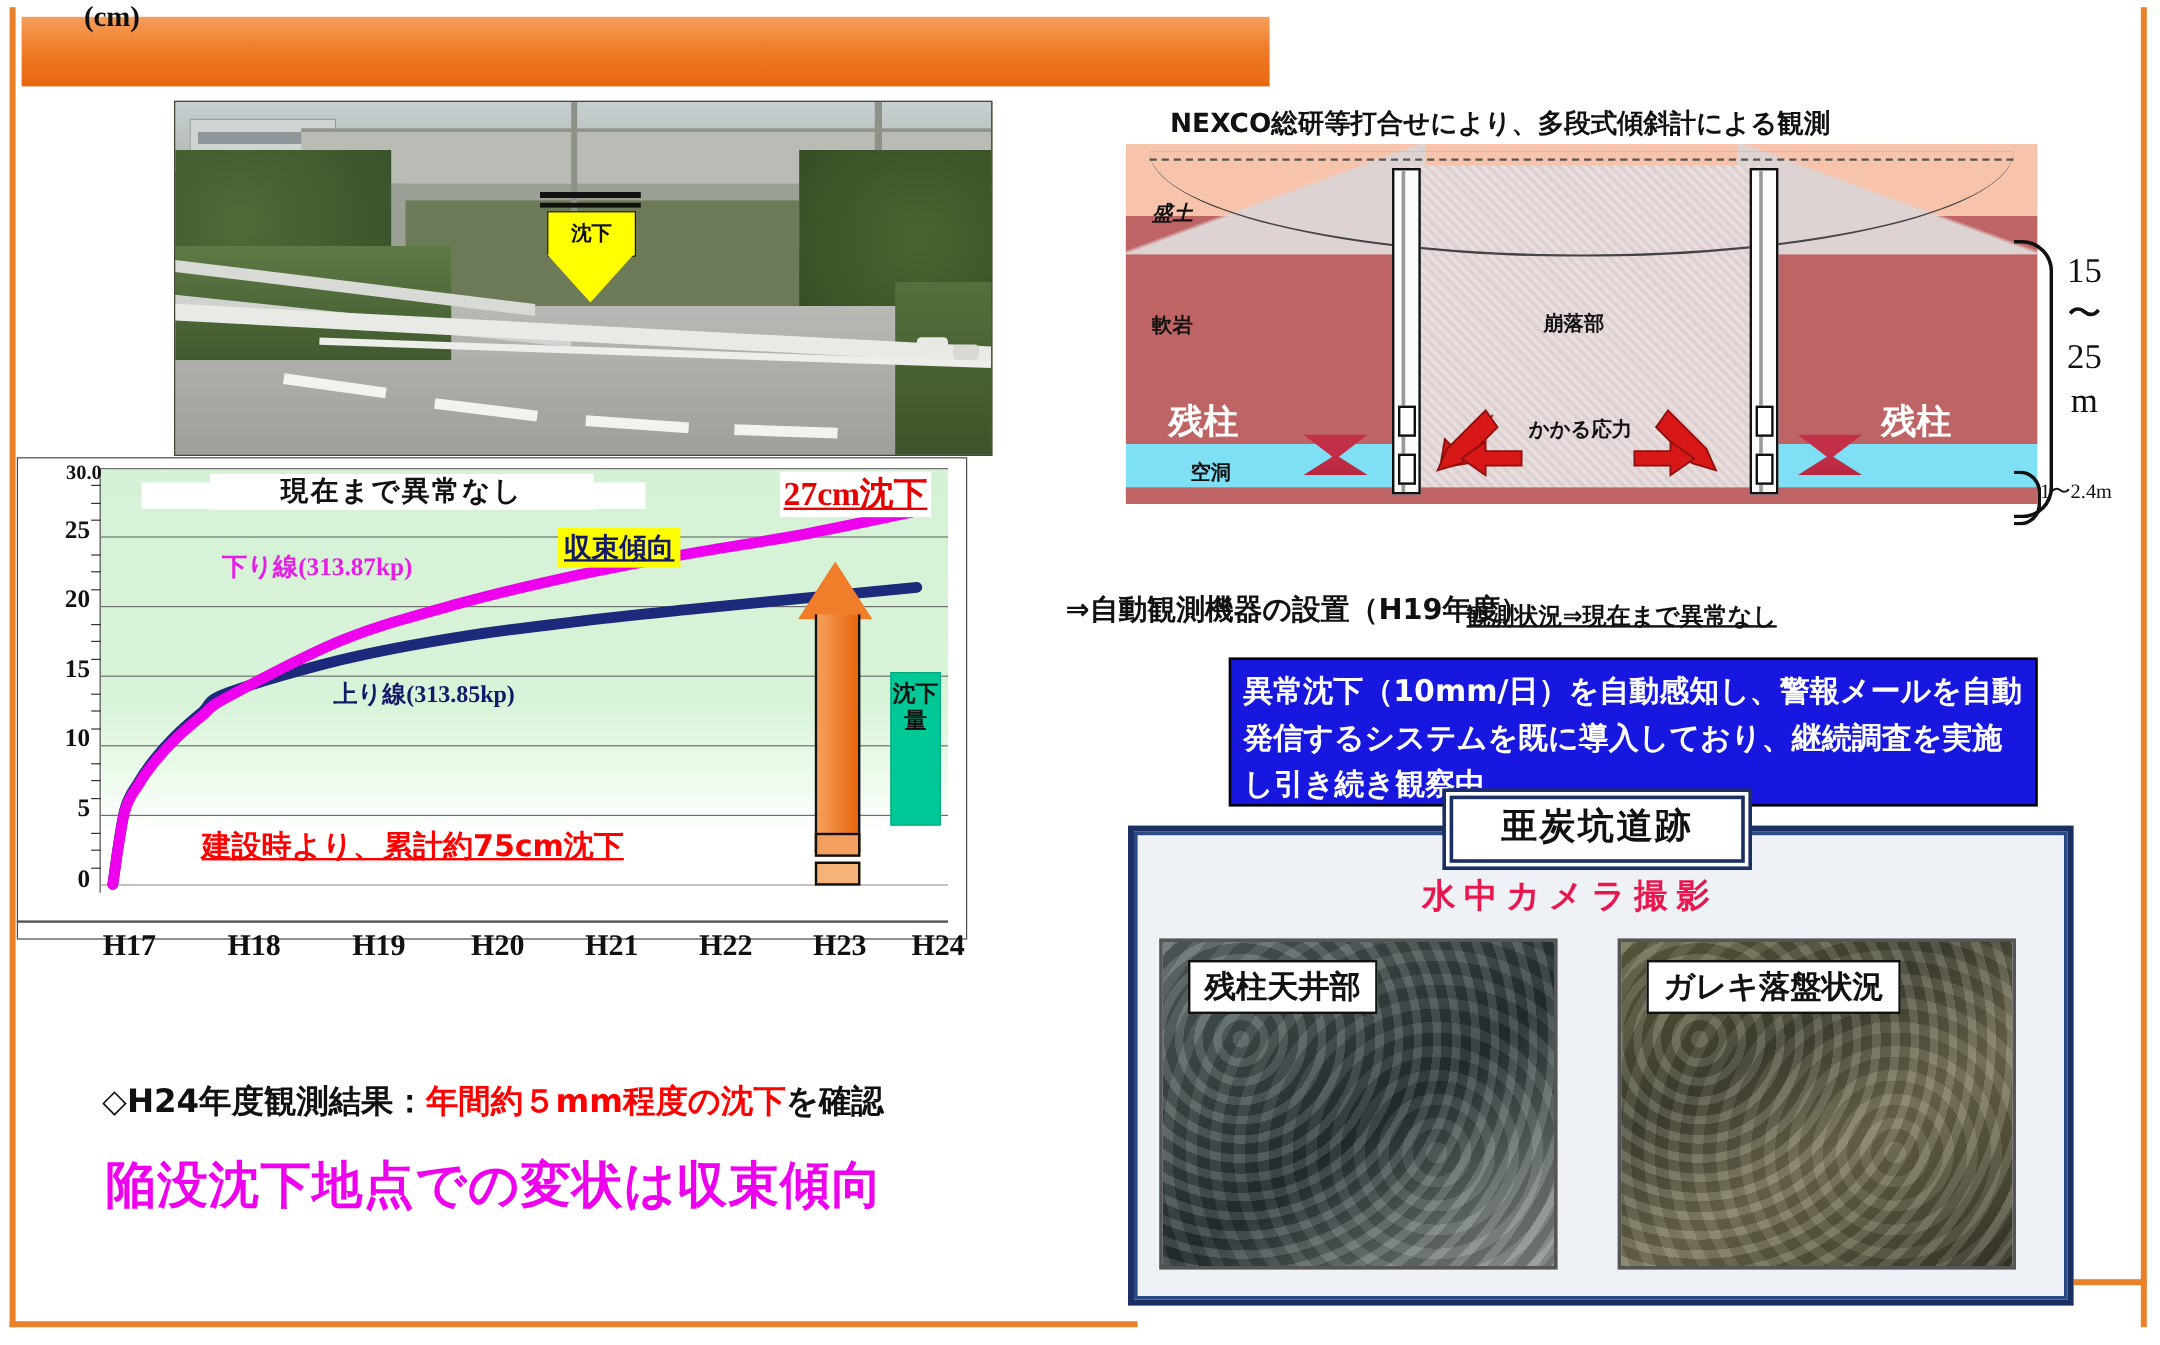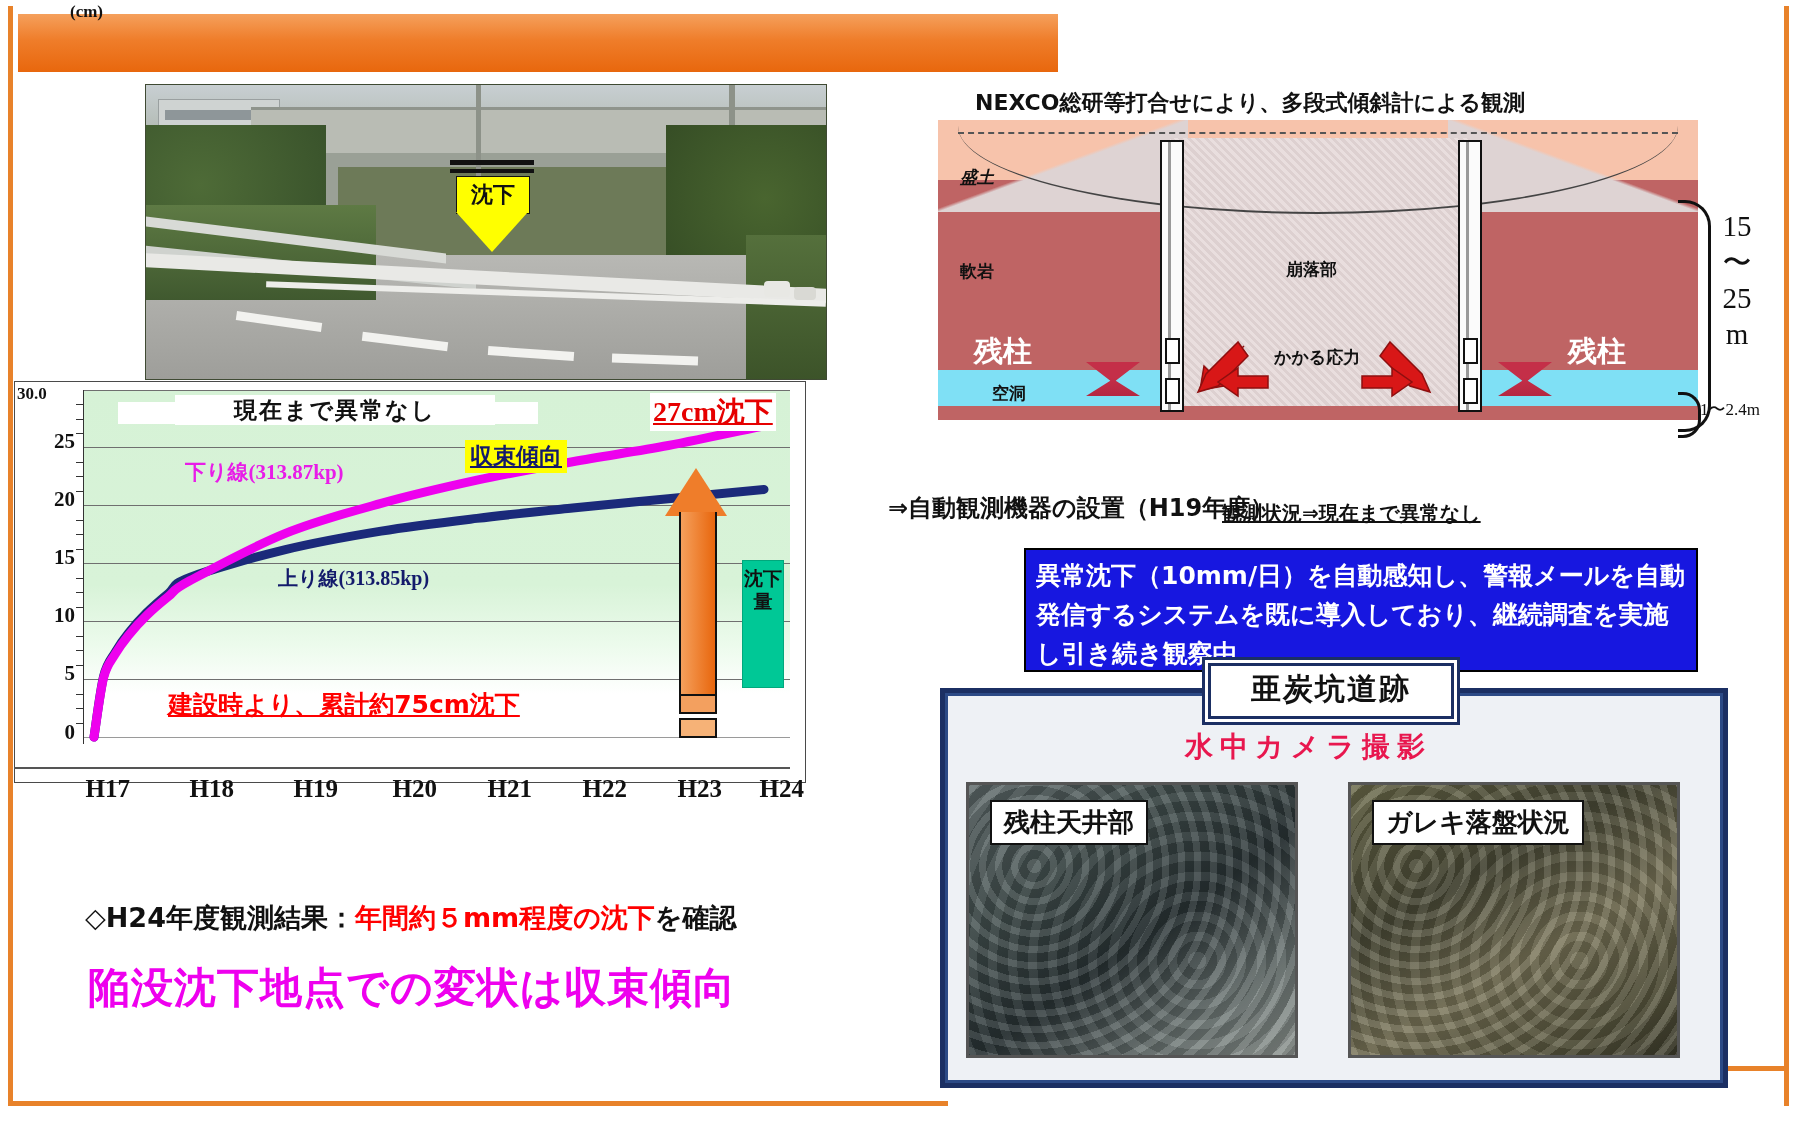--- a/index.html
+++ b/index.html
@@ -45,34 +45,34 @@
   .rp-car{position:absolute;left:618px;top:196px;width:26px;height:16px;background:#e8e8e4;border-radius:4px;}
   .rp-car2{position:absolute;left:648px;top:202px;width:22px;height:13px;background:#d9d9d4;border-radius:4px;}
   .rp-pole{position:absolute;left:583px;top:0px;width:6px;height:150px;background:#8d9289;}
   .rp-pole2{position:absolute;left:330px;top:0px;width:5px;height:100px;background:#8d9289;}
 
   
   .ycall{position:absolute;left:300px;top:75px;width:92px;height:96px;}
   .ycall .bar{position:absolute;left:4px;top:0;width:84px;height:5px;background:#111;}
   .ycall .bar2{position:absolute;left:4px;top:9px;width:84px;height:4px;background:#111;}
   .ycall .box{position:absolute;left:10px;top:16px;width:72px;height:36px;background:#ffff00;border:1px solid #111;
-    font-family:"DejaVu Sans",sans-serif;font-size:22px;color:#111;text-align:center;line-height:36px;font-weight:700;}
+    font-family:"DejaVu Sans",sans-serif;font-size:17px;color:#111;text-align:center;line-height:36px;font-weight:700;}
   .ycall .tri{position:absolute;left:10px;top:52px;width:0;height:0;border-left:36px solid transparent;border-right:36px solid transparent;border-top:40px solid #ffff00;}
   .ycall .tri-b{position:absolute;left:9px;top:52px;width:0;height:0;border-left:37px solid transparent;border-right:37px solid transparent;border-top:41px solid #111;z-index:-1;}
 
   
   .chartwrap{position:absolute;left:14px;top:381px;width:790px;height:400px;background:#ffffff;border:1px solid #4a4a4a;}
   .chartplot{position:absolute;left:68px;top:8px;width:706px;height:354px;background:#ffffff;border-left:1px solid #333;}
   .chart-greenfill{position:absolute;left:0;top:0;width:100%;height:100%;
      background:linear-gradient(to bottom,#d6f2d6 0%,#d8f3d8 55%,#ecfbec 72%,#ffffff 86%,#ffffff 100%);}
   .gridline{position:absolute;left:0;width:706px;height:1px;background:#6f6f6f;}
   .minortick{position:absolute;left:-8px;width:8px;height:1px;background:#333;}
   .ylab{position:absolute;right:0;font-family:"Liberation Serif","DejaVu Serif",serif;font-weight:700;font-size:21px;color:#111;text-align:right;width:60px;}
   .ylab-top{position:absolute;left:2px;font-family:"Liberation Serif","DejaVu Serif",serif;font-weight:700;font-size:17px;color:#111;}
-  .cmlab{position:absolute;left:70px;top:2px;font-family:"Liberation Serif","DejaVu Serif",serif;font-weight:700;font-size:17px;color:#111;}
+  .cmlab{position:absolute;left:70px;top:2px;font-family:"Liberation Serif","DejaVu Serif",serif;font-weight:700;font-size:24px;color:#111;}
   .axis-x{position:absolute;left:14px;top:767px;width:776px;height:2px;background:#555;}
   .xlabels{position:absolute;left:14px;top:775px;width:790px;height:34px;}
   .xlab{position:absolute;font-family:"Liberation Serif","DejaVu Serif",serif;font-weight:700;font-size:25px;color:#111;text-align:right;width:90px;}
   .charttitle{position:absolute;left:175px;top:395px;width:320px;height:30px;background:#ffffff;
     font-family:"DejaVu Sans",sans-serif;font-size:23px;font-weight:700;color:#111;text-align:center;line-height:30px;letter-spacing:2px;}
   .charttitle-pad{position:absolute;left:118px;top:402px;width:420px;height:22px;background:#ffffff;}
   .lbl-kudari{position:absolute;left:185px;top:458px;font-family:"Liberation Serif","DejaVu Serif",serif;font-size:21px;font-weight:700;color:#e81ce8;white-space:nowrap;}
   .lbl-nobori{position:absolute;left:278px;top:565px;font-family:"Liberation Serif","DejaVu Serif",serif;font-size:20px;font-weight:700;color:#131a6b;white-space:nowrap;}
   .lbl-27{position:absolute;left:650px;top:393px;font-family:"Liberation Serif","DejaVu Serif",serif;font-size:28px;font-weight:700;color:#e60000;background:#ffffff;white-space:nowrap;padding:0 3px;text-decoration:underline;}
   .lbl-shusoku{position:absolute;left:465px;top:440px;font-family:"DejaVu Sans",sans-serif;font-size:23px;font-weight:700;color:#131a6b;background:#ffff00;padding:1px 5px;white-space:nowrap;text-decoration:underline;}
@@ -225,21 +225,21 @@
       <div class="minortick" style="top:304px;"></div>
       <div class="minortick" style="top:318px;"></div>
       <div class="minortick" style="top:333px;"></div>
 
       <svg id="curves" width="706" height="354" viewBox="0 0 706 354" style="position:absolute;left:0;top:0;">
         <path id="path-up" fill="none" stroke="#1b2a7a" stroke-width="9" stroke-linecap="round" d="M10.0,347.0 C11.6,336.9 16.1,300.4 19.6,286.3 C23.1,272.2 26.9,269.7 31.1,262.5 C35.2,255.3 39.2,249.7 44.5,243.1 C49.7,236.5 55.9,229.5 62.6,222.8 C69.3,216.2 77.5,209.1 84.7,203.2 C91.8,197.3 86.3,194.6 105.7,187.4 C125.2,180.1 169.5,167.3 201.4,159.6 C233.3,151.9 265.2,146.3 297.1,141.1 C329.0,135.9 361.0,132.2 392.9,128.4 C424.8,124.5 456.7,121.3 488.6,118.0 C520.5,114.7 552.4,111.8 584.3,108.7 C616.2,105.6 664.0,101.0 680.0,99.5"></path>
         <path id="path-down" fill="none" stroke="#ee00ee" stroke-width="9" stroke-linecap="round" d="M10.0,347.0 C11.6,337.1 16.1,301.4 19.6,287.6 C23.1,273.9 26.9,271.4 31.1,264.3 C35.2,257.3 39.2,251.8 44.5,245.3 C49.7,238.9 55.9,232.0 62.6,225.5 C69.3,219.0 77.5,212.1 84.7,206.3 C91.8,200.5 86.3,201.3 105.7,190.8 C125.2,180.4 169.5,156.3 201.4,143.4 C233.3,130.5 265.2,122.2 297.1,113.4 C329.0,104.5 361.0,97.2 392.9,90.2 C424.8,83.3 456.7,77.5 488.6,71.7 C520.5,65.9 552.4,61.5 584.3,55.5 C616.2,49.5 664.0,39.1 680.0,35.9"></path>
       </svg>
     </div>
 
-    <div class="ylab-top" style="top:2px;">30.0</div>
+    <div class="ylab-top" style="top:2px;margin-left:38px;">30.0</div>
     <div class="ylab" style="top:47px;left:0;">25</div>
     <div class="ylab" style="top:105px;left:0;">20</div>
     <div class="ylab" style="top:163px;left:0;">15</div>
     <div class="ylab" style="top:221px;left:0;">10</div>
     <div class="ylab" style="top:279px;left:0;">5</div>
     <div class="ylab" style="top:338px;left:0;">0</div>
   </div>
 
   <div class="cmlab">(cm)</div>
   <div class="charttitle-pad"></div>

